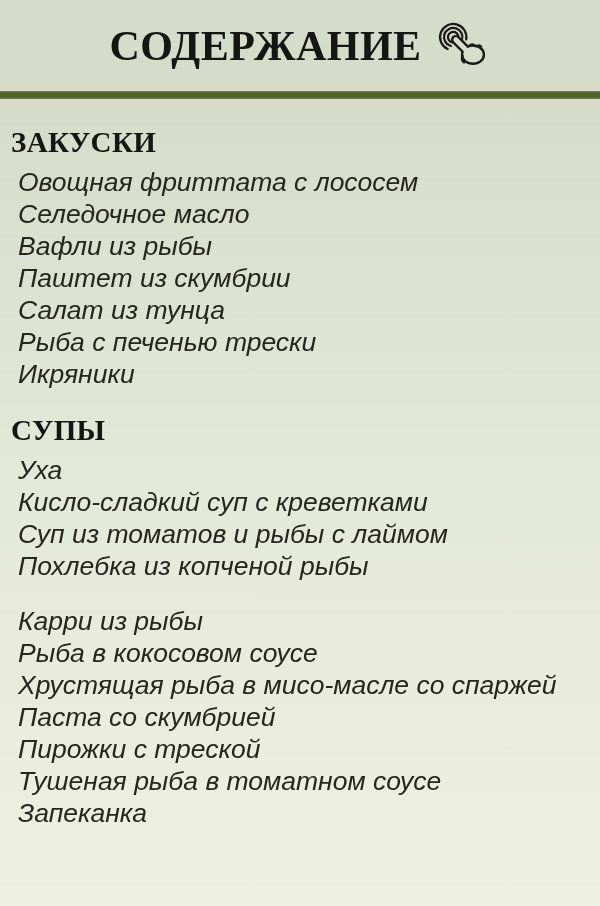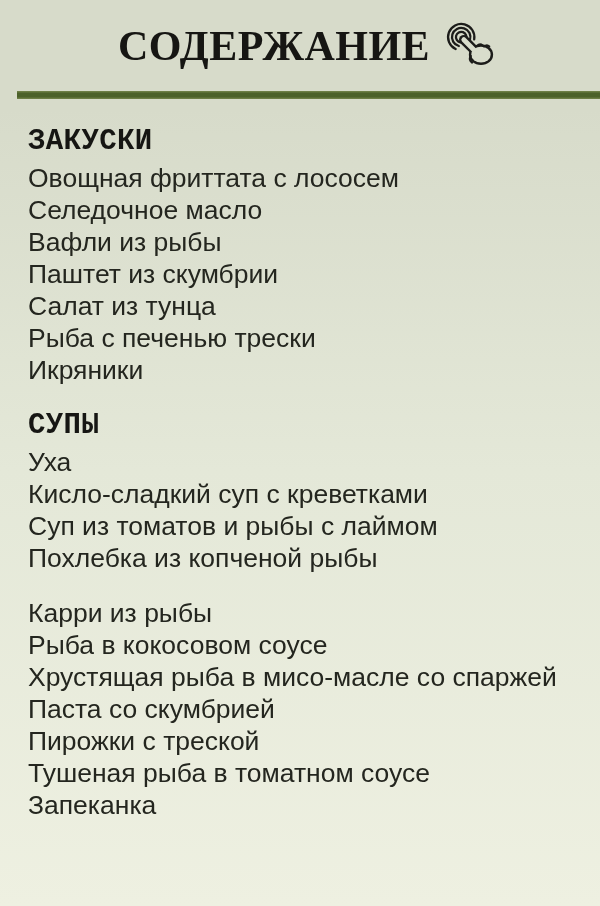--- a/index.html
+++ b/index.html
@@ -17,21 +17,21 @@
   html,body{margin:0;padding:0;}
   body{
     width:600px;height:906px;overflow:hidden;
     background:linear-gradient(180deg,
       var(--background-top) 0%,
       var(--background-top) 12%,
       var(--background-mid) 52%,
       var(--background-bottom) 100%);
     font-family:"Liberation Sans",sans-serif;
   }
-  .page{width:600px;height:906px;position:relative;padding-left:17px;}
+  .page{width:600px;height:906px;position:relative;}
   header.toc-header{
     height:91px;
     display:flex;align-items:center;justify-content:center;
     gap:11px;
   }
   h1.page-title{
     margin:0;
     font-family:"Liberation Serif",serif;
     font-weight:700;
     font-size:42px;
@@ -43,28 +43,28 @@
   .divider{
     width:100%;height:8px;
     background:linear-gradient(180deg,var(--divider-edge) 0%,var(--divider) 30%,var(--divider) 72%,var(--divider-edge) 100%);
   }
   main.toc{
     padding:26px 8px 0 11px;
   }
   section.toc-section + section.toc-section{margin-top:23px;}
   h2.section-title{
     margin:0 0 3px 0;
-    font-family:Liberation Mono, monospace;
+    font-family:Liberation Serif, serif;
     font-weight:700;
     font-size:29px;
     line-height:34px;
     letter-spacing:0.4px;
     color:var(--title-text);
   }
-  ul.toc-list{list-style:none;margin:0;padding:0;}
+  ul.toc-list{list-style:none;margin:7px;padding:0;font-style:italic;}
   ul.toc-list li{
     font-family:"Liberation Sans",sans-serif;
     font-size:26.5px;
     line-height:32px;
     color:var(--item-text);
     white-space:nowrap;
     cursor:pointer;
   }
 </style>
 </head>

